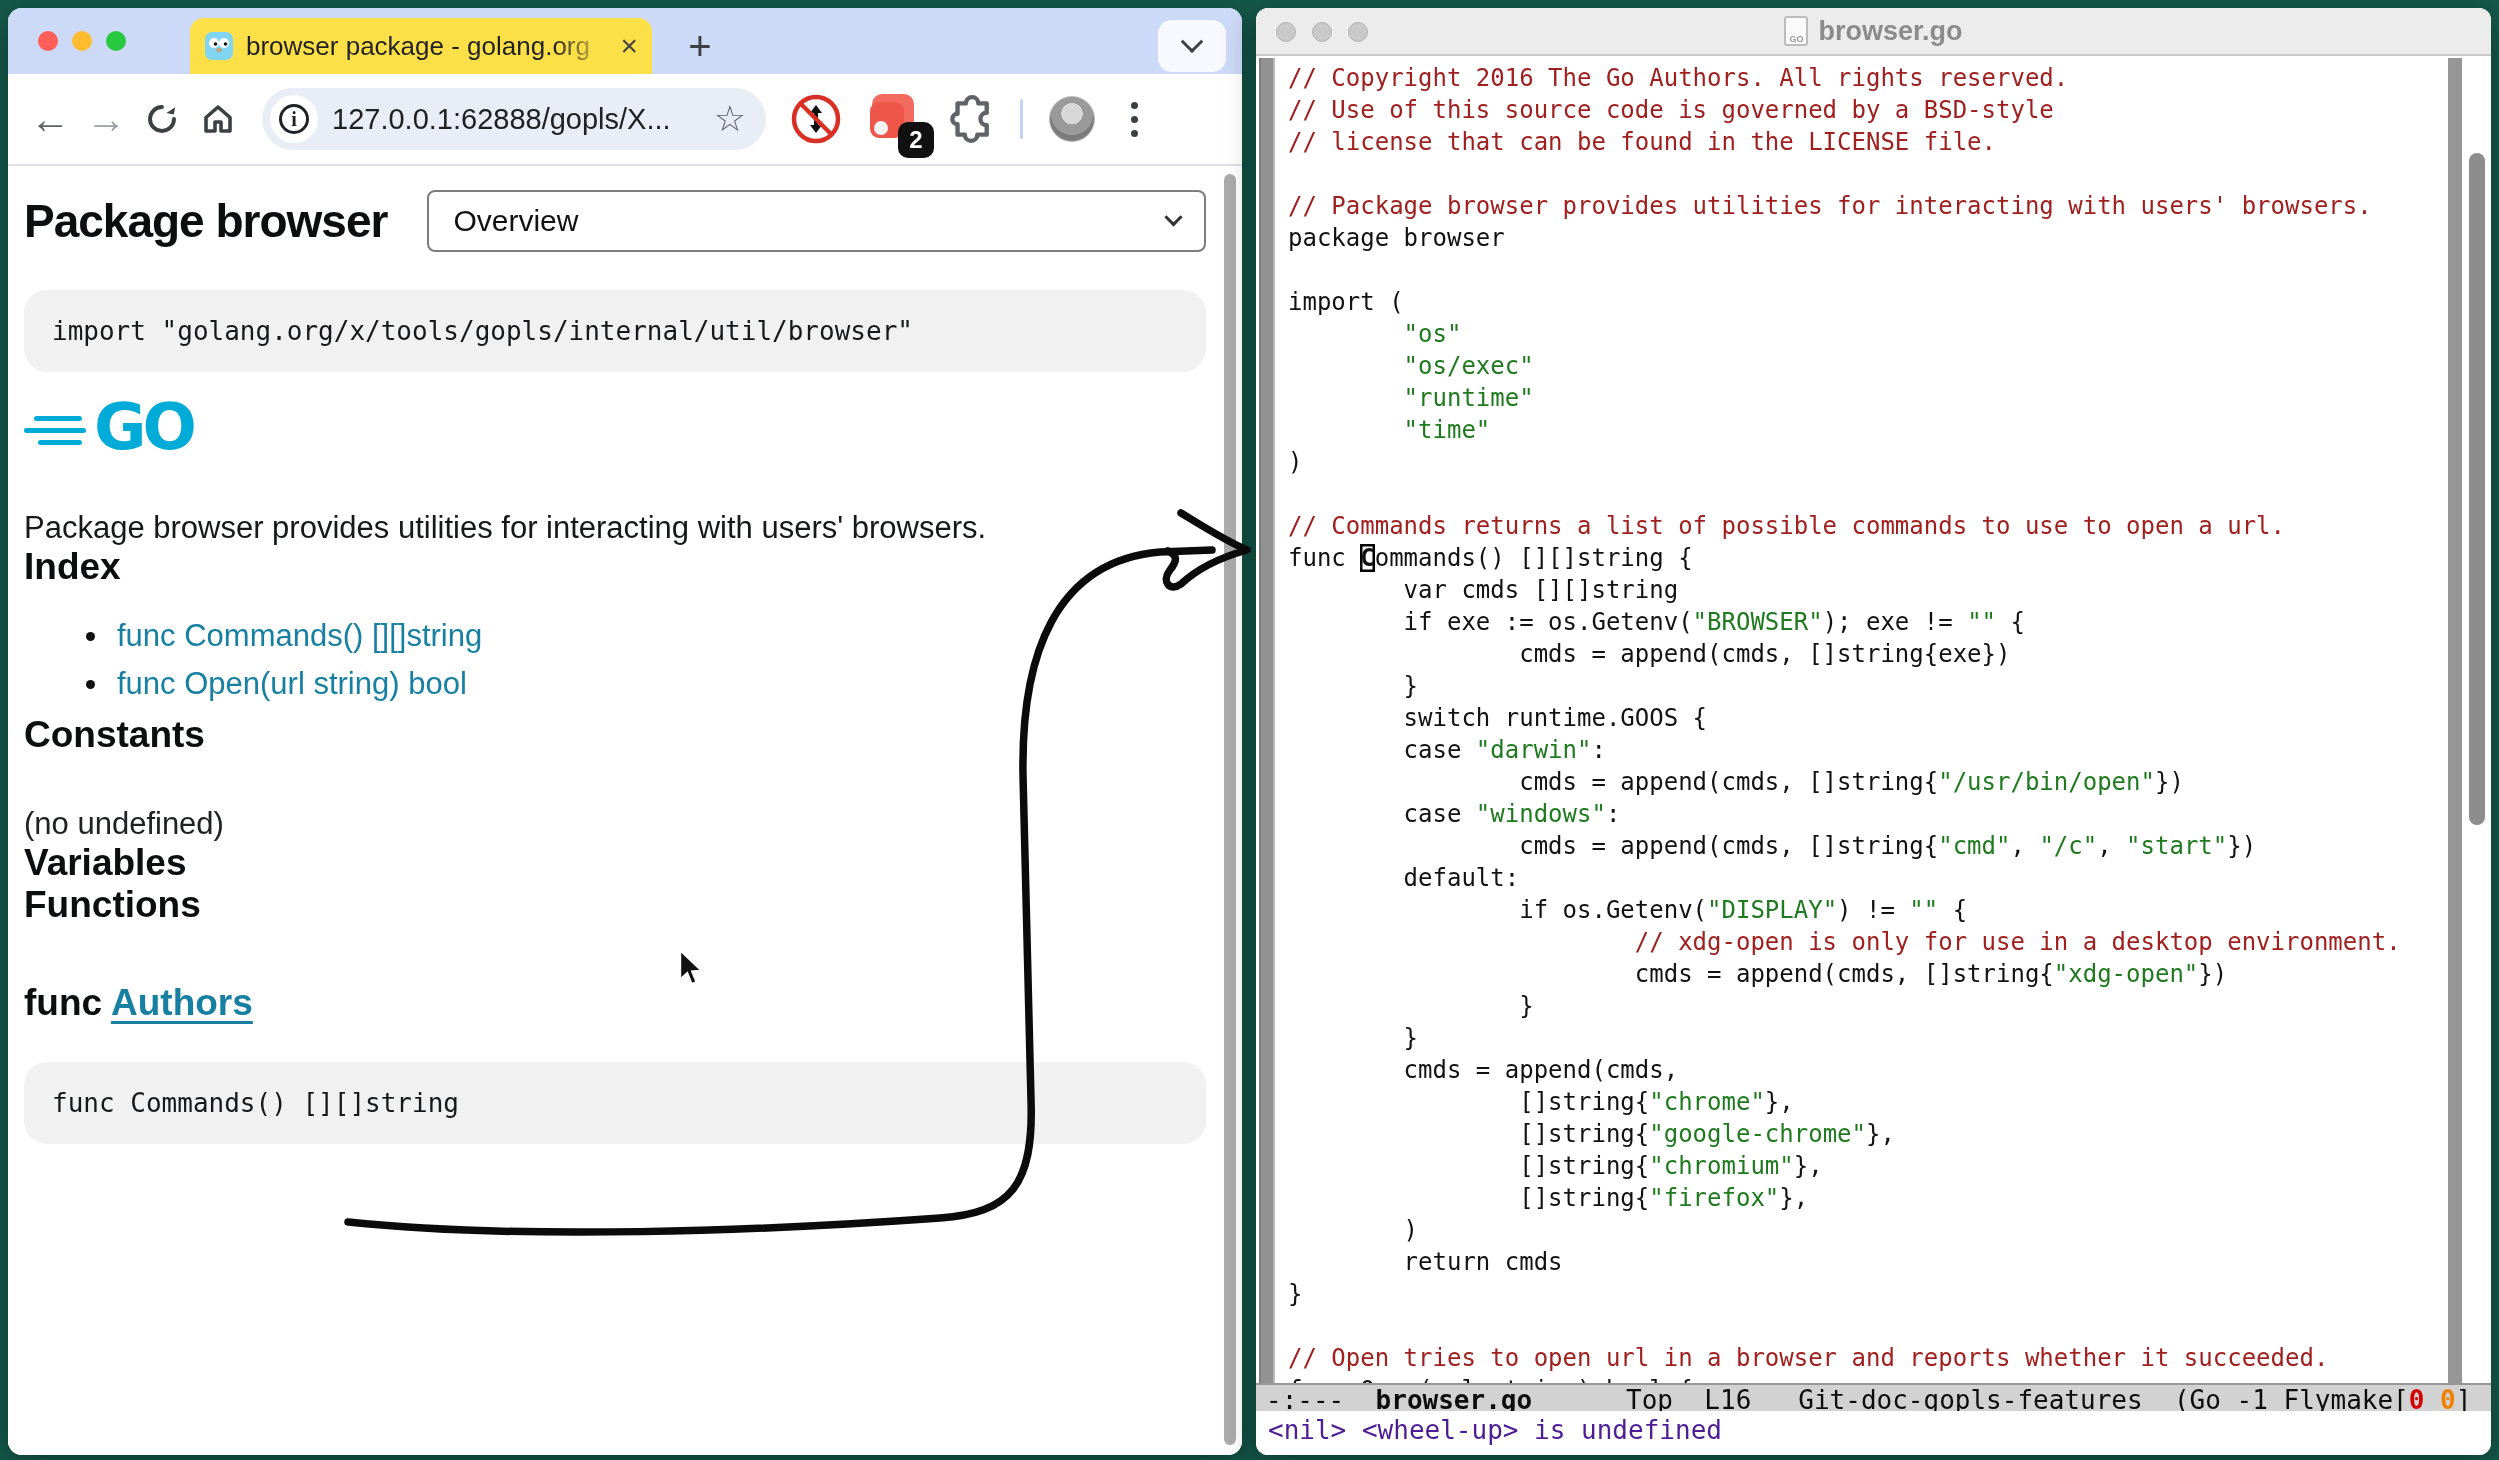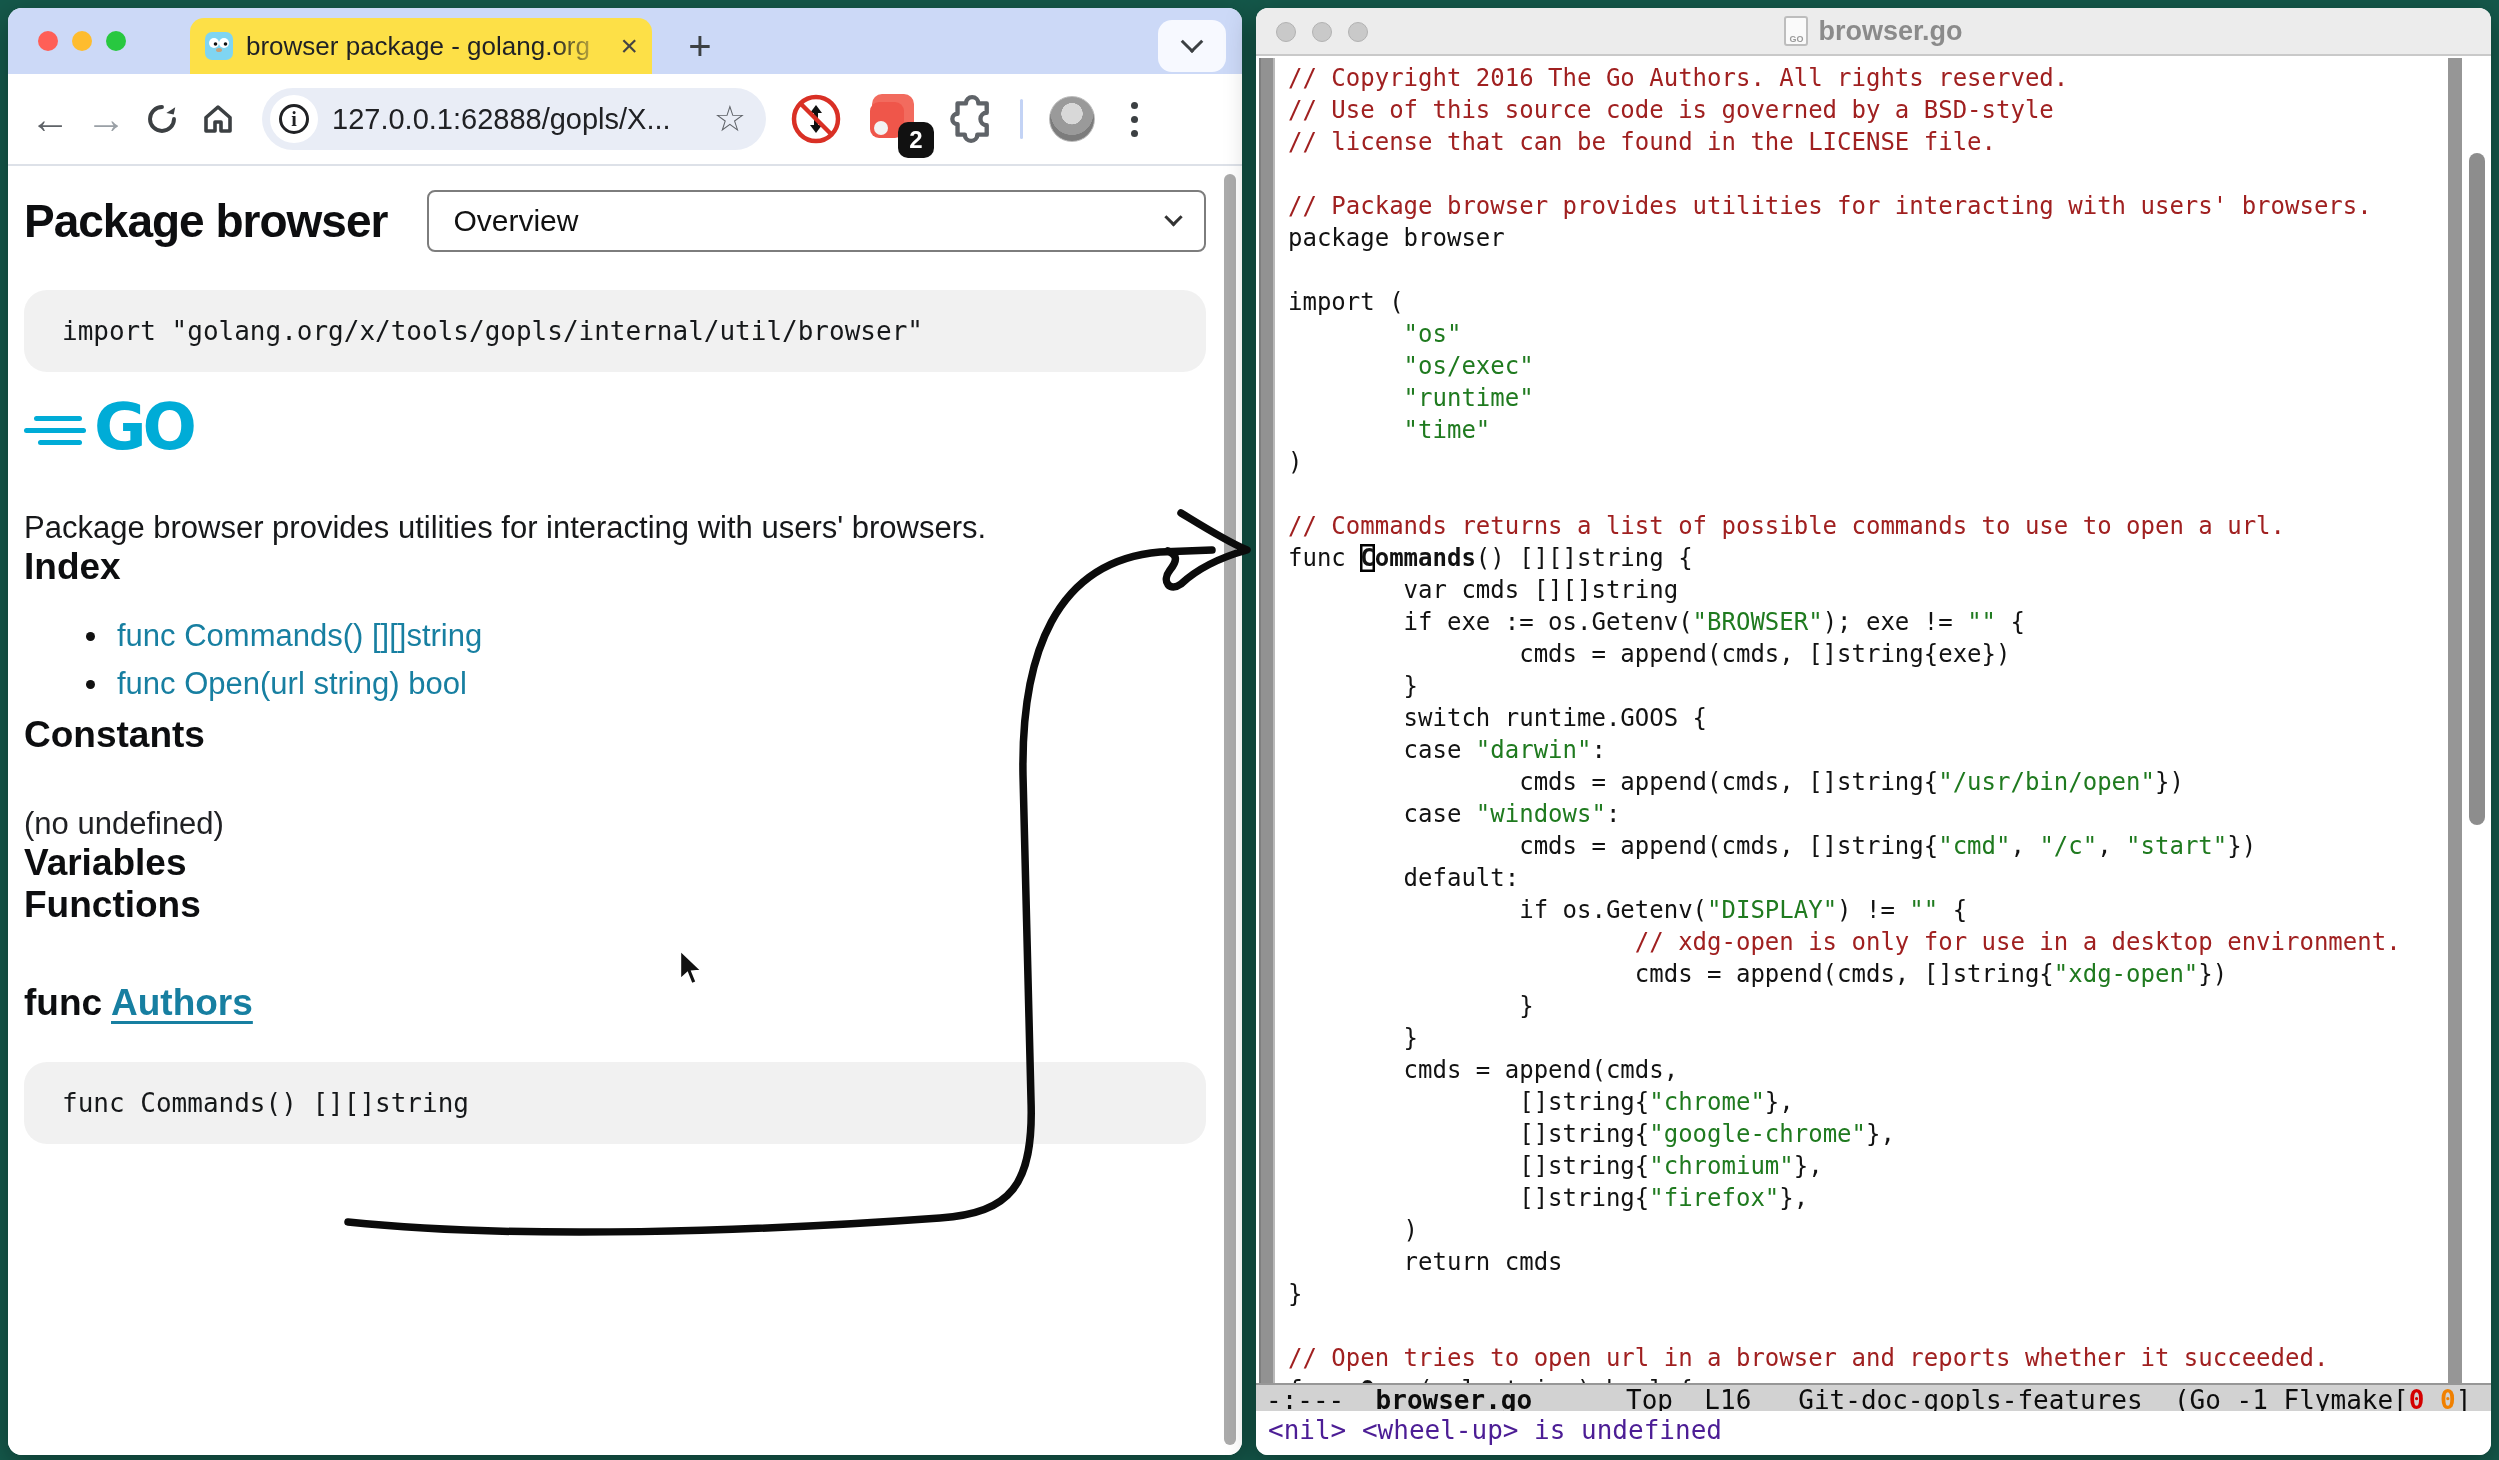--- a/index.html
+++ b/index.html
@@ -49,21 +49,21 @@
   .kebab { display:flex; flex-direction:column; gap:7px; padding:4px 10px; }
   .kebab i { width:7px; height:7px; background:#3c4043; border-radius:50%; }
 
   .chrome-content { position:absolute; top:158px; left:0; right:0; bottom:0; background:#fff;
     padding:16px 36px 0 16px; color:#202124; }
   .doc-head { display:flex; align-items:center; margin-top:8px; }
   .doc-h1 { font-size:46px; font-weight:bold; color:#0d0e10; letter-spacing:-1px; }
   .doc-select { margin-left:40px; flex:1 1 auto; height:62px; border:2px solid #7d7d7d; border-radius:8px;
     display:flex; align-items:center; padding:0 24px; font-size:30px; color:#111; background:#fff; }
   .doc-select .chev { border-color:#333; width:13px; height:13px; margin-left:auto; }
-  .codeblock { margin-top:38px; background:#f1f1f1; padding:26px 0 26px 38px; font-family:"DejaVu Sans Mono", monospace;
+  .codeblock { margin-top:38px; background:#f1f1f1; padding:26px 0 26px 28px; font-family:"DejaVu Sans Mono", monospace;
     font-size:26px; color:#16181a; white-space:pre;border-radius:23px; }
   .go-logo { margin-top:32px; height:56px; position:relative; width:200px; }
   .go-logo .lines i { position:absolute; height:5px; background:#00acd7; border-radius:3px; }
   .go-logo .l1 { width:48px; left:10px; top:12px; }
   .go-logo .l2 { width:62px; left:0px;  top:24px; }
   .go-logo .l3 { width:44px; left:14px; top:36px; }
   .go-text { position:absolute; left:70px; top:-14px; font-size:64px; font-weight:bold; color:#00acd7;
     letter-spacing:-4px; font-family:"DejaVu Sans", sans-serif; }
   .doc-p { margin-top:50px; font-size:31px; color:#17181a; }
   .doc-h2 { font-size:37px; font-weight:bold; color:#0d0e10; }
@@ -89,21 +89,21 @@
     position:relative; font-size:9px; color:#9a9a9a; display:flex; align-items:flex-end; justify-content:center;
     font-weight:bold; }
   .emacs-title { font-size:27px; font-weight:bold; color:#8b8b8b; }
   .emacs-scroll-left { position:absolute; left:3px; top:50px; bottom:72px; width:16px;
     background:#929292; border-left:2px solid #7f7f7f; border-right:2px solid #b9b9b9; }
   .emacs-code { position:absolute; left:32px; top:50px; right:52px; bottom:72px; overflow:hidden;
     font-family:"DejaVu Sans Mono", monospace; font-size:24px; line-height:32px; color:#121212;
     white-space:pre; padding-top:4px; }
   .tok-cm { color:#a02020; }
   .tok-st { color:#1f7a1f; }
-  .tok-fn { font-weight:bold; }
+  .tok-fn { font-weight:normal; }
   .tok-cur { font-weight:bold; box-shadow:inset 0 0 0 2.5px #000; }
   .emacs-bar-right { position:absolute; right:29px; top:50px; bottom:72px; width:14px; background:#969696; }
   .emacs-overlay-thumb { position:absolute; right:6px; top:145px; width:16px; height:672px;
     background:#8d8d8d; border-radius:8px; }
   .emacs-modeline { position:absolute; left:0; right:0; bottom:38px; height:34px; background:#d2d2d2;
     border-top:2px solid #979797; border-bottom:2px solid #979797; font-family:"DejaVu Sans Mono", monospace;
     font-size:26px; line-height:30px; color:#0c0c0c; padding-left:10px; white-space:pre; overflow:hidden; }
   .ml-bold { font-weight:bold; }
   .ml-err { color:#d40000; font-weight:bold; }
   .ml-warn { color:#f08000; font-weight:bold; }

